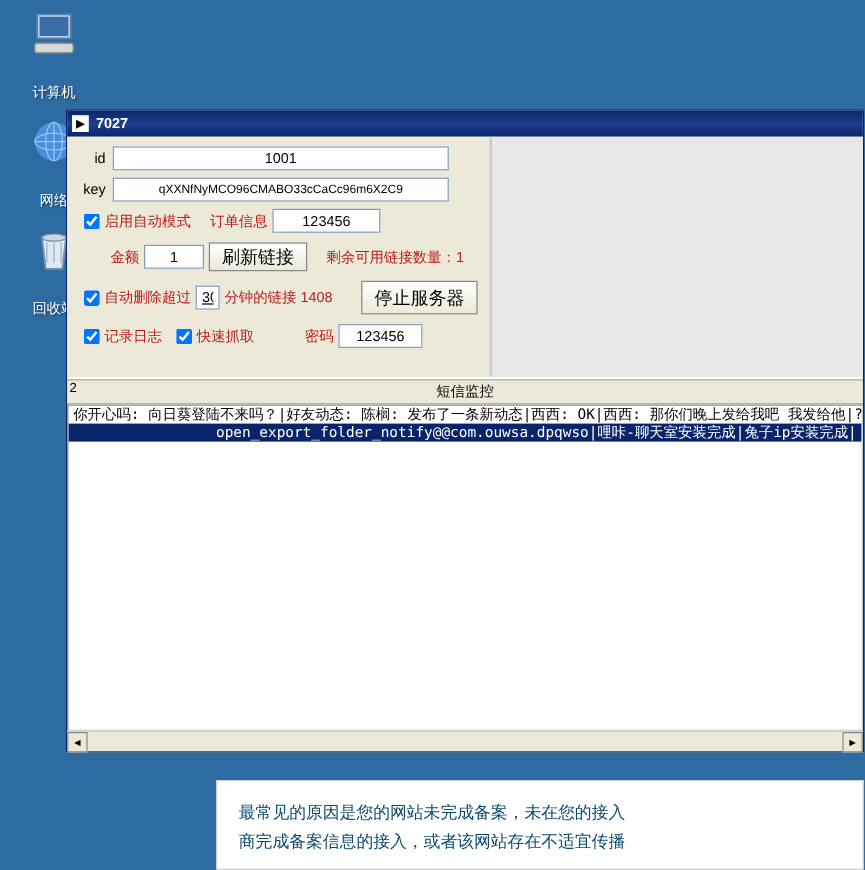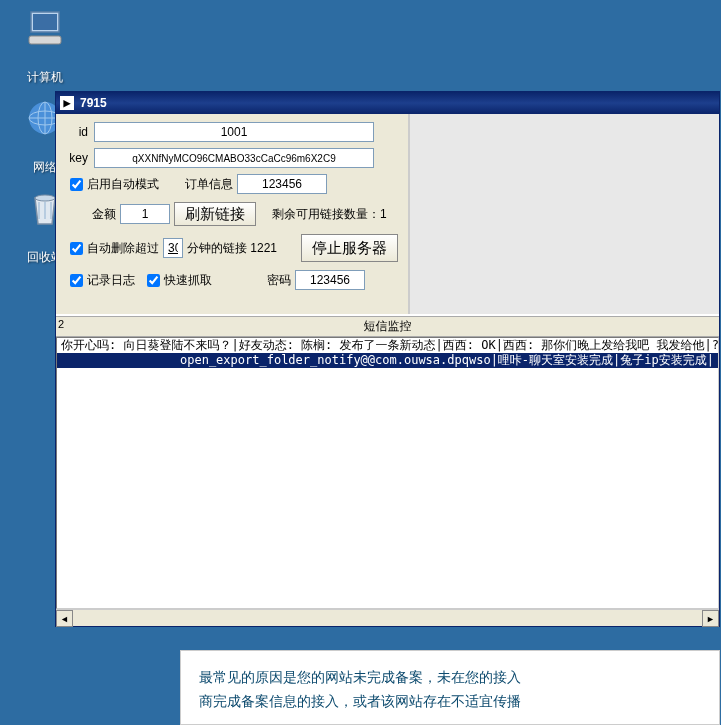--- a/index.html
+++ b/index.html
@@ -88,21 +88,21 @@
 input[type="checkbox"] {
   width: 13px; height: 13px;
   margin-left: 8px;
 }
 .cb-row {
   display: flex;
   align-items: center;
   gap: 4px;
   margin-bottom: 8px;
 }
-.cb-row > span { color: #000000; }
+.cb-row > span { color: #b91c1c; }
 button.win-btn {
   border: 1px solid #888;
   background: linear-gradient(to bottom, #fff, #ece9d8);
   height: 24px;
   padding: 0 10px;
   font-family: inherit;
   font-size: 15px;
   cursor: pointer;
 }
 .small-input { width: 50px; }
@@ -208,64 +208,64 @@
         <path d="M14 14 v17 M20 14 v17 M26 14 v17" stroke="#8fb0d0"></path>
         <ellipse cx="20" cy="10" rx="10" ry="3" fill="#c8d8e8" stroke="#7a8fa6"></ellipse>
       </svg>
   </div>
   <div class="label">回收站</div>
 </div>
 
 <div class="window">
   <div class="titlebar">
     <div class="app-icon"></div>
-    <span>7915</span>
+    <span>7027</span>
   </div>
 
   <div class="config-container">
     <div class="config-panel">
 
       <div class="row">
         <label class="lbl">id</label>
         <input type="text" class="wide" value="1001" style="">
       </div>
 
       <div class="row">
         <label class="lbl">key</label>
         <input type="text" class="wide" style="font-size: 10px;" value="qXXNfNyMCO96CMABO33cCaCc96m6X2C9">
       </div>
 
       <div class="cb-row">
         <input type="checkbox" checked="" style="">
         <span>启用自动模式</span>
-        <span class="txt" style="margin-left:22px;text-align:right;">订单信息</span>
+        <span class="txt" style="margin-left:12px;text-align:right;">订单信息</span>
         <input type="text" class="mid-input" value="123456" style="">
       </div>
 
       <div class="cb-row" style="margin-left:30px;">
         <span class="txt">金额</span>
         <input type="text" class="small-input" value="1" style="">
         <button class="win-btn">刷新链接</button>
         <span class="txt" style="margin-left:12px;"><span>剩余可用链接数量：</span><span>1</span></span>
       </div>
 
       <div class="cb-row">
         <input type="checkbox" checked="" style="">
         <span>自动删除超过</span>
         <input type="text" style="width: 20px; text-decoration: underline;" value="30">
-        <span><span>分钟的链接</span> <span>1221</span></span>
+        <span><span>分钟的链接</span> <span>1408</span></span>
         <button class="win-btn" style="margin-left:20px;height:28px;">停止服务器</button>
       </div>
 
       <div class="cb-row">
         <input type="checkbox" checked="" style="">
         <span>记录日志</span>
         <input type="checkbox" checked="" style="">
         <span>快速抓取</span>
-        <span class="txt" style="margin-left:51px;">密码</span>
+        <span class="txt" style="margin-left:38px;">密码</span>
         <input type="text" style="width: 70px;" value="123456">
       </div>
 
     </div>
     <div class="config-right"></div>
   </div>
 
   <div class="lower-panel">
     <div class="sms-title">
       <span class="tab-num">2</span>

